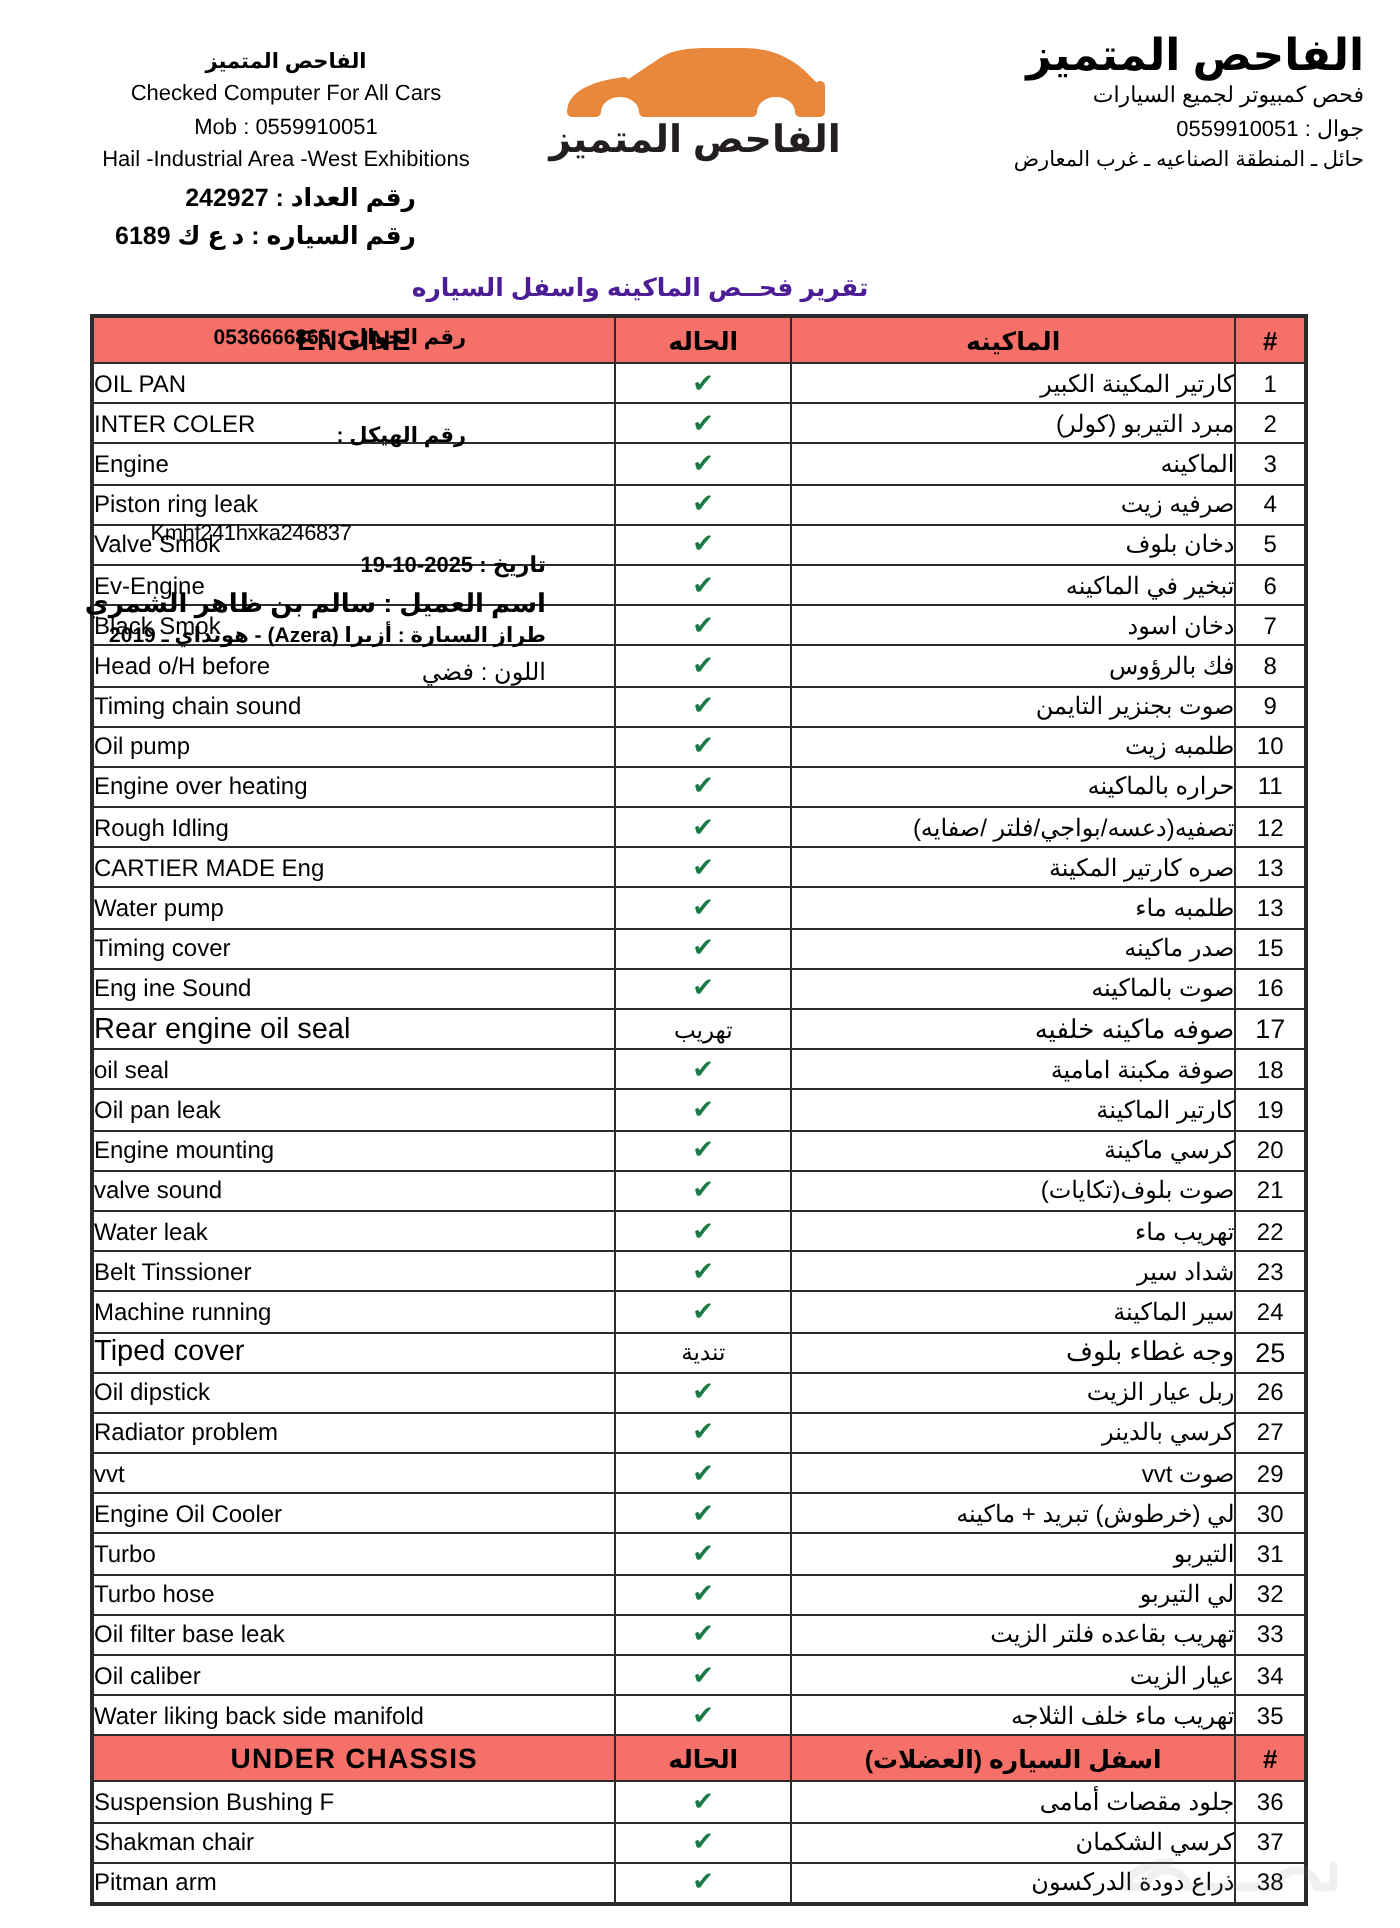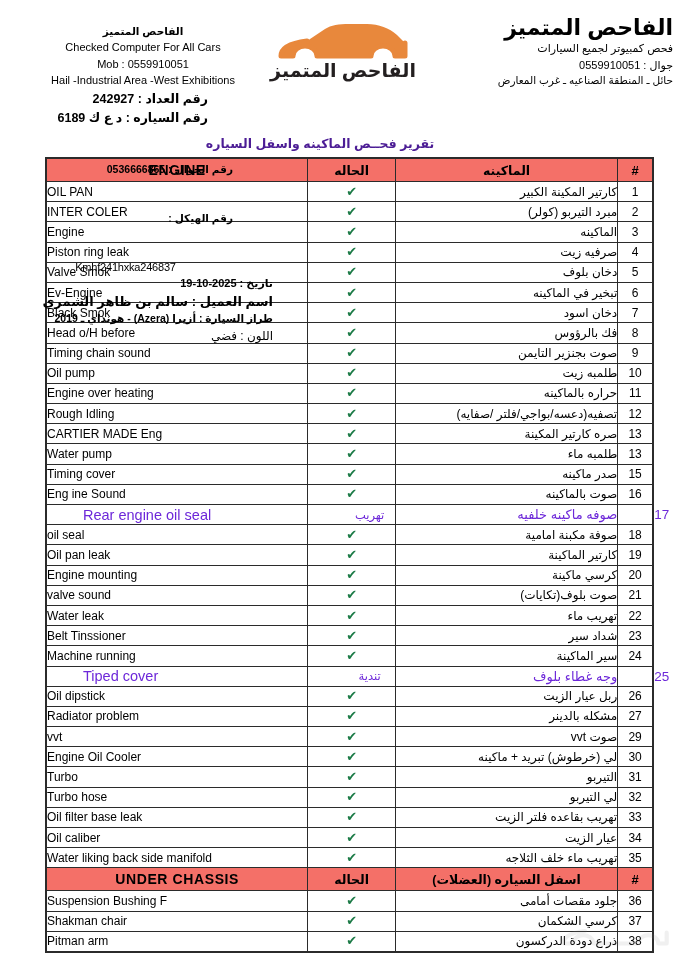--- a/index.html
+++ b/index.html
@@ -15,21 +15,21 @@
     color: #000;
     overflow: hidden;
     position: relative;
   }
 
   
   .header {
     display: flex;
     flex-direction: row;
     align-items: flex-start;
-    justify-content: flex-start;
+    justify-content: space-between;
     padding: 14px 18px 0 18px;
     height: 88px;
     box-sizing: border-box;
   }
 
   .hdr-left {
     width: 250px;
     text-align: center;
     padding-top: 10px;
   }
@@ -208,22 +208,21 @@
     font-size: 12px;
   }
   .tick {
     color: #1b7a46;
     font-size: 13px;
     font-weight: bold;
     line-height: 1;
   }
 
   tr.flagged td {
-    color: #6d28d9;
-    padding-left: 36px;
+    color: #000000;
   }
   tr.flagged td.cell-en {
     font-size: 14.5px;
   }
   tr.flagged td.cell-ar {
     font-size: 13px;
     font-weight: normal;
   }
   tr.flagged td.cell-num {
     font-size: 13.5px;
@@ -492,21 +491,21 @@
         </tr>
         <tr class="">
           <td class="cell-en">Oil dipstick</td>
           <td class="cell-state"><span class="tick">✔</span></td>
           <td class="cell-ar">ربل عيار الزيت</td>
           <td class="cell-num">26</td>
         </tr>
         <tr class="">
           <td class="cell-en">Radiator problem</td>
           <td class="cell-state"><span class="tick">✔</span></td>
-          <td class="cell-ar">مشكله بالدينر</td>
+          <td class="cell-ar">كرسي بالدينر</td>
           <td class="cell-num">27</td>
         </tr>
         <tr class="">
           <td class="cell-en">vvt</td>
           <td class="cell-state"><span class="tick">✔</span></td>
           <td class="cell-ar">صوت vvt</td>
           <td class="cell-num">29</td>
         </tr>
         <tr class="">
           <td class="cell-en">Engine Oil Cooler</td>

